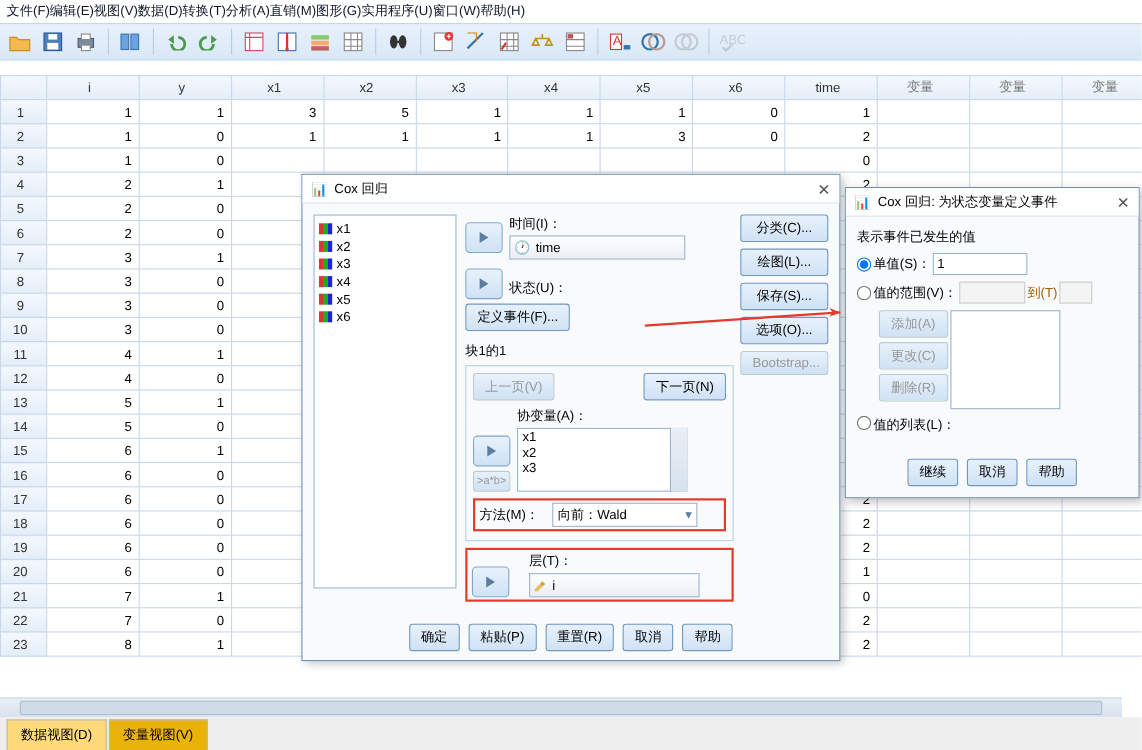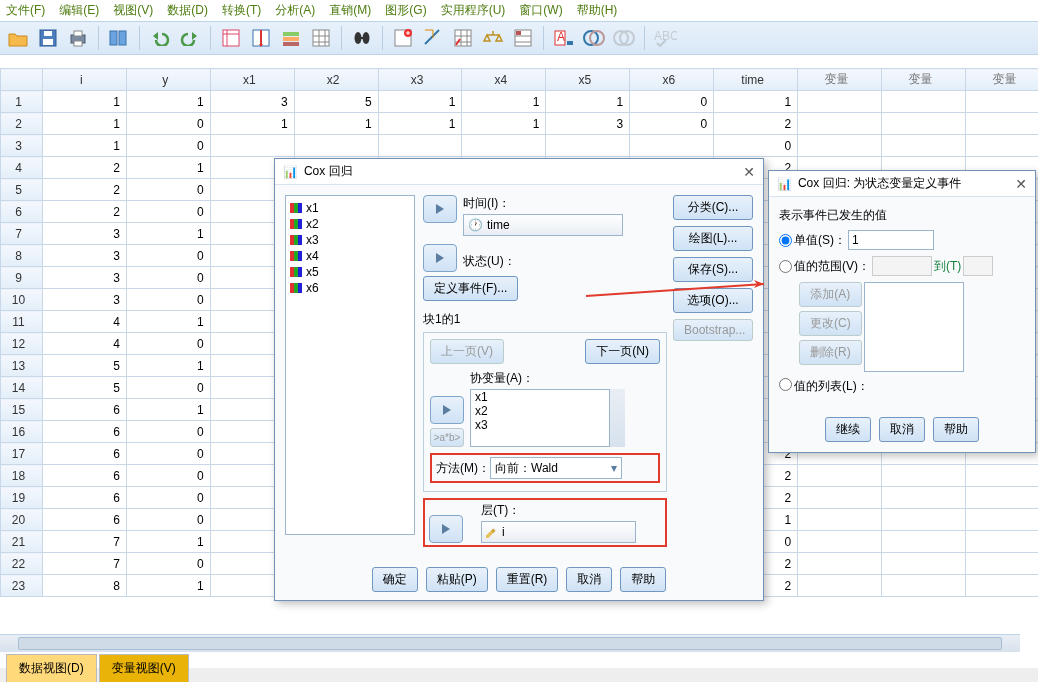--- a/index.html
+++ b/index.html
@@ -1,28 +1,28 @@
 <!DOCTYPE html>
 <html><head>
 <meta charset="utf-8">
 <style>
 *{box-sizing:border-box;margin:0;padding:0;font-family:"Microsoft YaHei",Arial,sans-serif;font-size:12px}
 body{background:#fff;width:1038px;height:682px;overflow:hidden;position:relative}
-.menubar{display:flex;gap:14px;padding:2px 6px;color:#4d7c0f;background:#fff}
+.menubar{display:flex;padding:2px 6px;color:#0f172a;background:#fff}
 .menubar span{cursor:default}
 .toolbar{display:flex;align-items:center;gap:6px;padding:4px 6px;background:linear-gradient(#e8f1fb,#d9e8f7);border-bottom:1px solid #bcd3ea;border-top:1px solid #bcd3ea}
 .toolbar .ico{width:24px;height:24px;display:inline-flex;align-items:center;justify-content:center;border-radius:3px}
 .sep{width:1px;height:24px;background:#b9cde1;margin:0 2px}
 .sheet-area{position:absolute;top:68px;left:0;right:0;bottom:0;overflow:hidden}
 table.grid{border-collapse:collapse;table-layout:fixed}
 table.grid th,table.grid td{border:1px solid #c9d8e8;height:22px;text-align:right;padding-right:6px;background:#fff;font-size:12px}
 table.grid th{background:linear-gradient(#f4f8fd,#e3eef9);text-align:center;color:#333;font-weight:normal}
 table.grid th.rowhdr{width:40px;text-align:center;background:linear-gradient(#f4f8fd,#e3eef9)}
 table.grid th.varhdr{color:#777}
-.bottom-tabs{position:absolute;bottom:0;left:0;right:0;height:14px;display:flex;align-items:flex-end;background:#eee;padding-left:6px}
+.bottom-tabs{position:absolute;bottom:0;left:0;right:0;height:30px;display:flex;align-items:center;background:#eee;padding-left:6px}
 .bottom-tabs .tab{padding:5px 12px;border:1px solid #bbb;background:#eab308;margin-right:2px;font-size:12px;position:relative;bottom:-1px}
 .bottom-tabs .tab.active{background:#ffd97a;border-bottom:1px solid #ffd97a}
 .scrollh{position:absolute;bottom:30px;left:0;right:18px;height:18px;background:linear-gradient(#e9eef4,#d7e2ee);border-top:1px solid #bcd3ea}
 .scrollh .track{position:absolute;left:18px;right:18px;top:2px;bottom:2px;background:#d0dbe8;border:1px solid #a9bed4;border-radius:2px}
 .dialog{position:absolute;background:#f8fafc;border:1px solid #7191b6;box-shadow:3px 3px 8px rgba(0,0,0,.25)}
 .dialog .titlebar{display:flex;align-items:center;gap:6px;padding:4px 8px;background:#fff;color:#000;border-bottom:1px solid #d9e3ee}
 .dialog .titlebar .x{margin-left:auto;cursor:pointer;font-size:14px;color:#555}
 .dialog .body{padding:10px;display:flex;gap:8px}
 .listbox{width:130px;height:340px;background:#fff;border:1px solid #9cb5ce;padding:4px;overflow:auto}
 .listbox .li{display:flex;align-items:center;gap:4px;padding:1px 0}
@@ -629,21 +629,21 @@
         </div>
         <div class="li">
           <span class="baricon"></span>
           <span>x6</span>
         </div>
       </div>
 
     <div style="flex:1;display:flex;gap:6px">
       <div style="flex:1">
 
-        <div style="display:flex;align-items:flex-start;gap:6px">
+        <div style="display:flex;align-items:center;gap:6px">
           <div class="arrowbtn">
               <svg width="14" height="14">
                 <path d="M3 2l8 5-8 5z" fill="#5b7ea0"></path>
               </svg>
             </div>
           <div>
             <div class="field-label"><span>时间(I)：</span></div>
             <div class="textfield">
                 <span>🕐</span>
                 <span>time</span>
@@ -684,21 +684,21 @@
                 <div class="covlist-wrap">
                     <div class="covlist" id="covlist">
                       <div>x1</div>
                       <div>x2</div>
                       <div>x3</div>
                     </div>
                     <div class="covlist-sb"></div>
                   </div>
               </div>
             </div>
-            <div class="redbox" style="display:flex;align-items:center;gap:0;margin-top:6px">
+            <div class="redbox" style="display:flex;align-items:center;gap:12px;margin-top:6px">
               <span>方法(M)：</span>
               <div class="dropdown">
                   <span>向前：Wald</span>
                   <span class="arrow">▾</span>
                 </div>
             </div>
           </div>
 
           <div class="redbox" style="margin-top:6px">
             <div style="display:flex;align-items:flex-end;gap:18px">
@@ -752,21 +752,21 @@
     <div>表示事件已发生的值</div>
     <div class="row">
       <input type="radio" checked="" style="">
       <span>单值(S)：</span>
       <input class="dlg2-input" value="1" style="">
     </div>
     <div class="row">
       <input type="radio" style="">
       <span>值的范围(V)：</span>
       <input class="dlg2-inputd" disabled="" style="">
-      <span style="color:#15803d">到(T)</span>
+      <span style="color:#a16207">到(T)</span>
       <input class="dlg2-inputd" style="width: 30px;" disabled="">
     </div>
     <div class="row" style="align-items:flex-start;margin-left:20px">
       <div class="dlg2-sidebtns">
         <button class="btn disabled">添加(A)</button>
         <button class="btn disabled">更改(C)</button>
         <button class="btn disabled">删除(R)</button>
       </div>
       <div class="dlg2-list"></div>
     </div>

